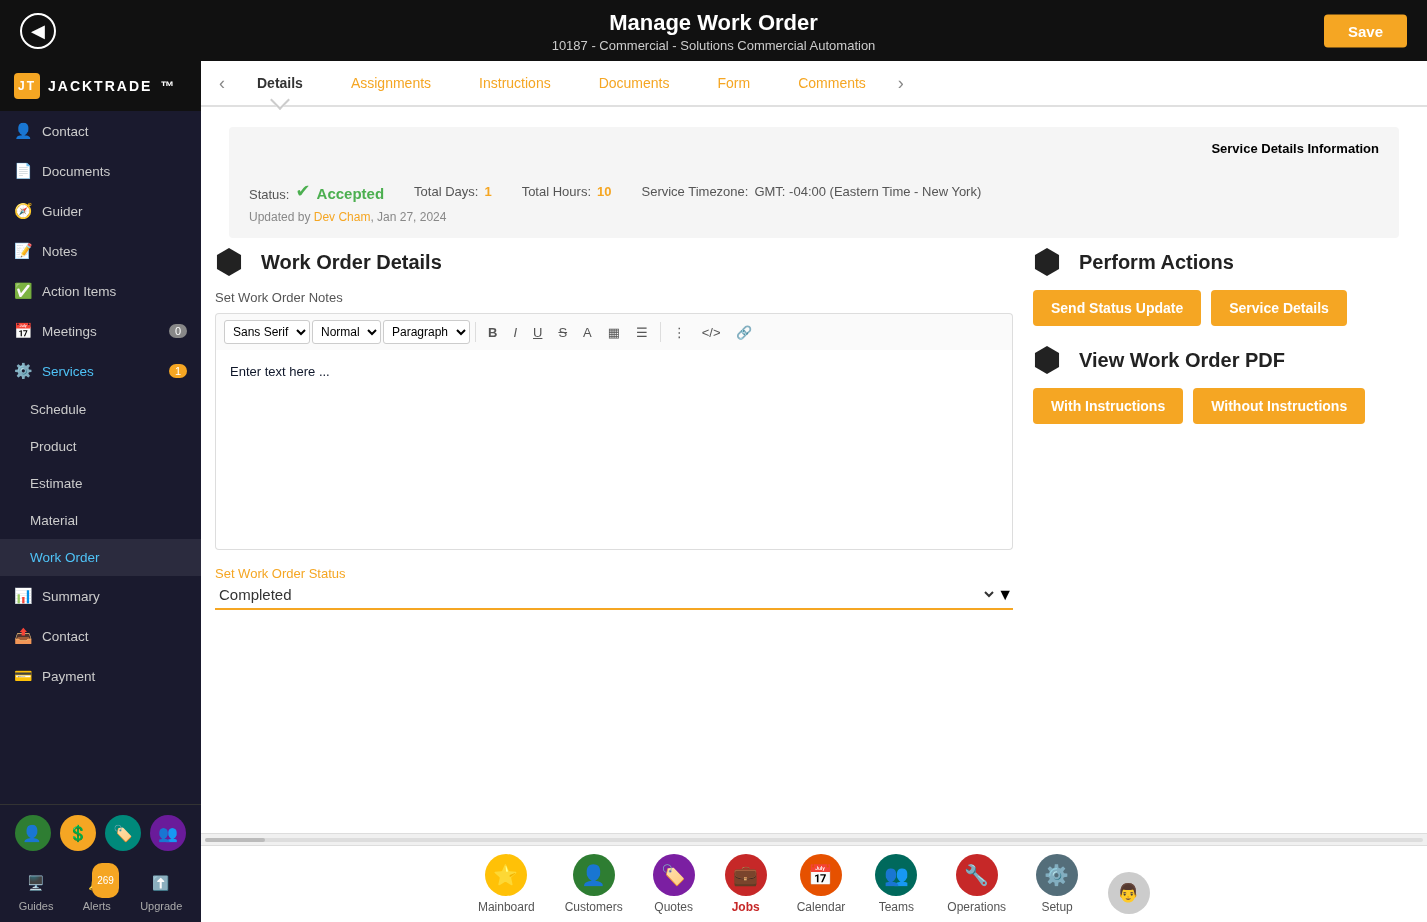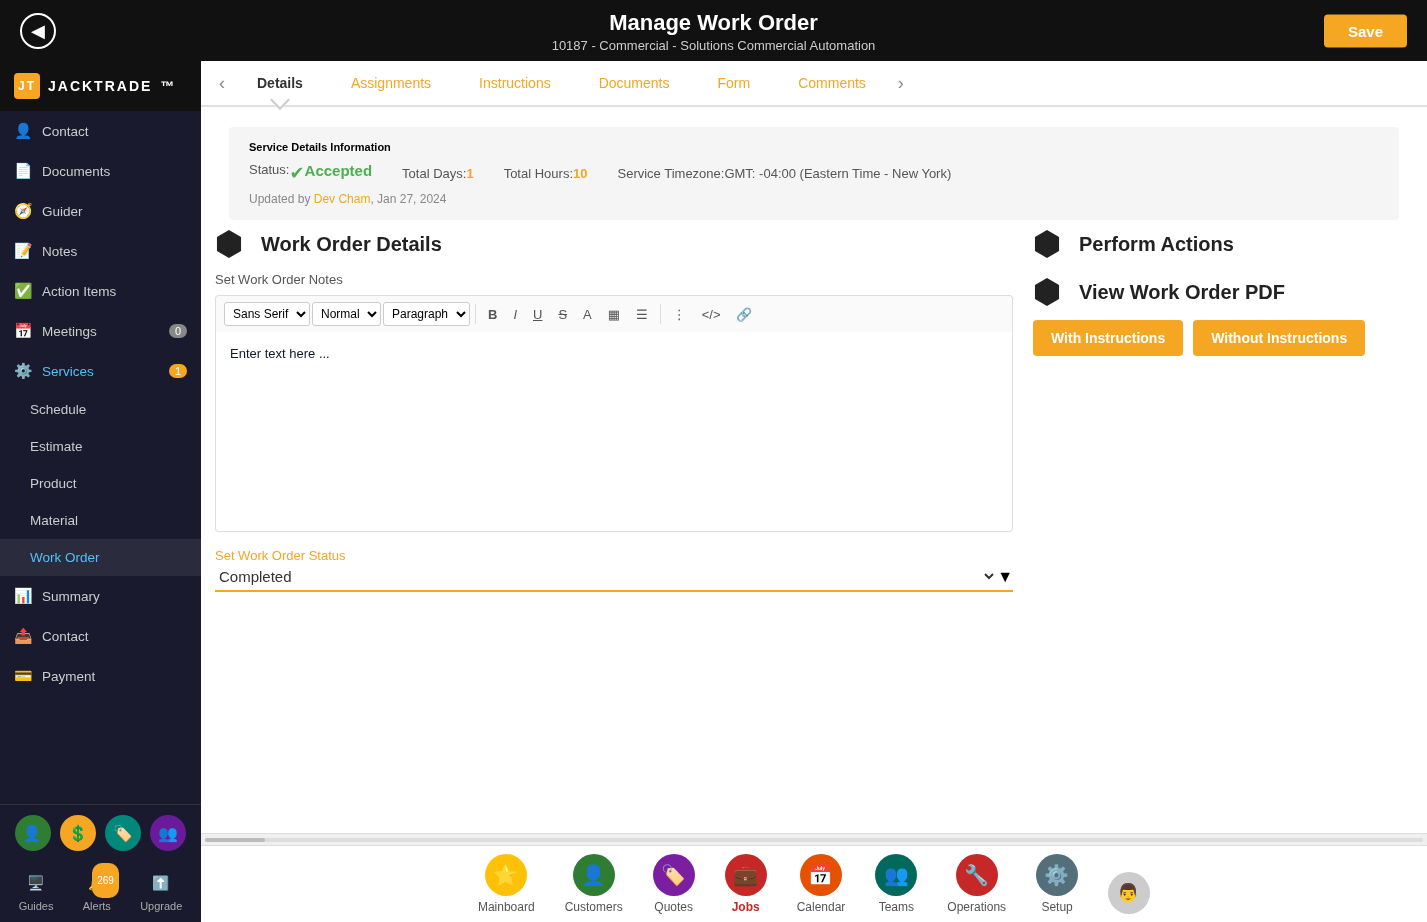--- a/index.html
+++ b/index.html
@@ -190,23 +190,23 @@
     }
 
     
     .status-bar {
       background: #f5f5f5;
       padding: 14px 20px;
       margin: 10px 14px;
       border-radius: 4px;
       flex-shrink: 0;
     }
-    .status-bar h3 { text-align: left; font-size: 11px; font-weight: bold; margin-bottom: 9px; }
+    .status-bar h3 { text-align: right; font-size: 13px; font-weight: bold; margin-bottom: 24px; }
     .status-row { display: flex; align-items: center; gap: 30px; }
-    .status-item { display: flex; align-items: flex-start; font-size: 13px; color: #555; }
+    .status-item { display: flex; align-items: flex-end; gap: 6px; font-size: 13px; color: #555; }
     .status-item .val { color: #f5a623; font-weight: bold; }
     .status-accepted { color: #4caf50; font-weight: bold; font-size: 15px; }
     .check-icon { color: #4caf50; font-size: 18px; }
     .updated-row { font-size: 12px; color: #888; margin-top: 8px; }
     .updated-row span { color: #f5a623; }
 
     
     .main-scroll {
       flex: 1;
       overflow-y: auto;
@@ -392,24 +392,24 @@
     </div>
     <div class="sidebar-item active">
       <span class="sidebar-icon">⚙️</span>
       <span>Services</span>
       <span class="badge orange">1</span>
     </div>
     <div class="sidebar-item sidebar-sub">
       <span>Schedule</span>
     </div>
     <div class="sidebar-item sidebar-sub">
+      <span>Product</span>
+    </div>
+    <div class="sidebar-item sidebar-sub">
       <span>Estimate</span>
-    </div>
-    <div class="sidebar-item sidebar-sub">
-      <span>Product</span>
     </div>
     <div class="sidebar-item sidebar-sub">
       <span>Material</span>
     </div>
     <div class="sidebar-item sidebar-sub selected">
       <span style="color:#4fc3f7;">Work Order</span>
     </div>
     <div class="sidebar-item">
       <span class="sidebar-icon">📊</span>
       <span>Summary</span>
@@ -547,20 +547,24 @@
               <span>▼</span>
             </div>
           </div>
         </div>
 
         <div class="right-col">
           <div class="section-heading">
             <div class="hex-icon"></div>
             <h2>Perform Actions</h2>
           </div>
+          <div class="action-buttons">
+            <button class="orange-btn">Send Status Update</button>
+            <button class="orange-btn">Service Details</button>
+          </div>
 
           <div class="section-heading" style="margin-top:20px;">
             <div class="hex-icon"></div>
             <h2>View Work Order PDF</h2>
           </div>
           <div class="action-buttons">
             <button class="orange-btn">With Instructions</button>
             <button class="orange-btn">Without Instructions</button>
           </div>
         </div>

